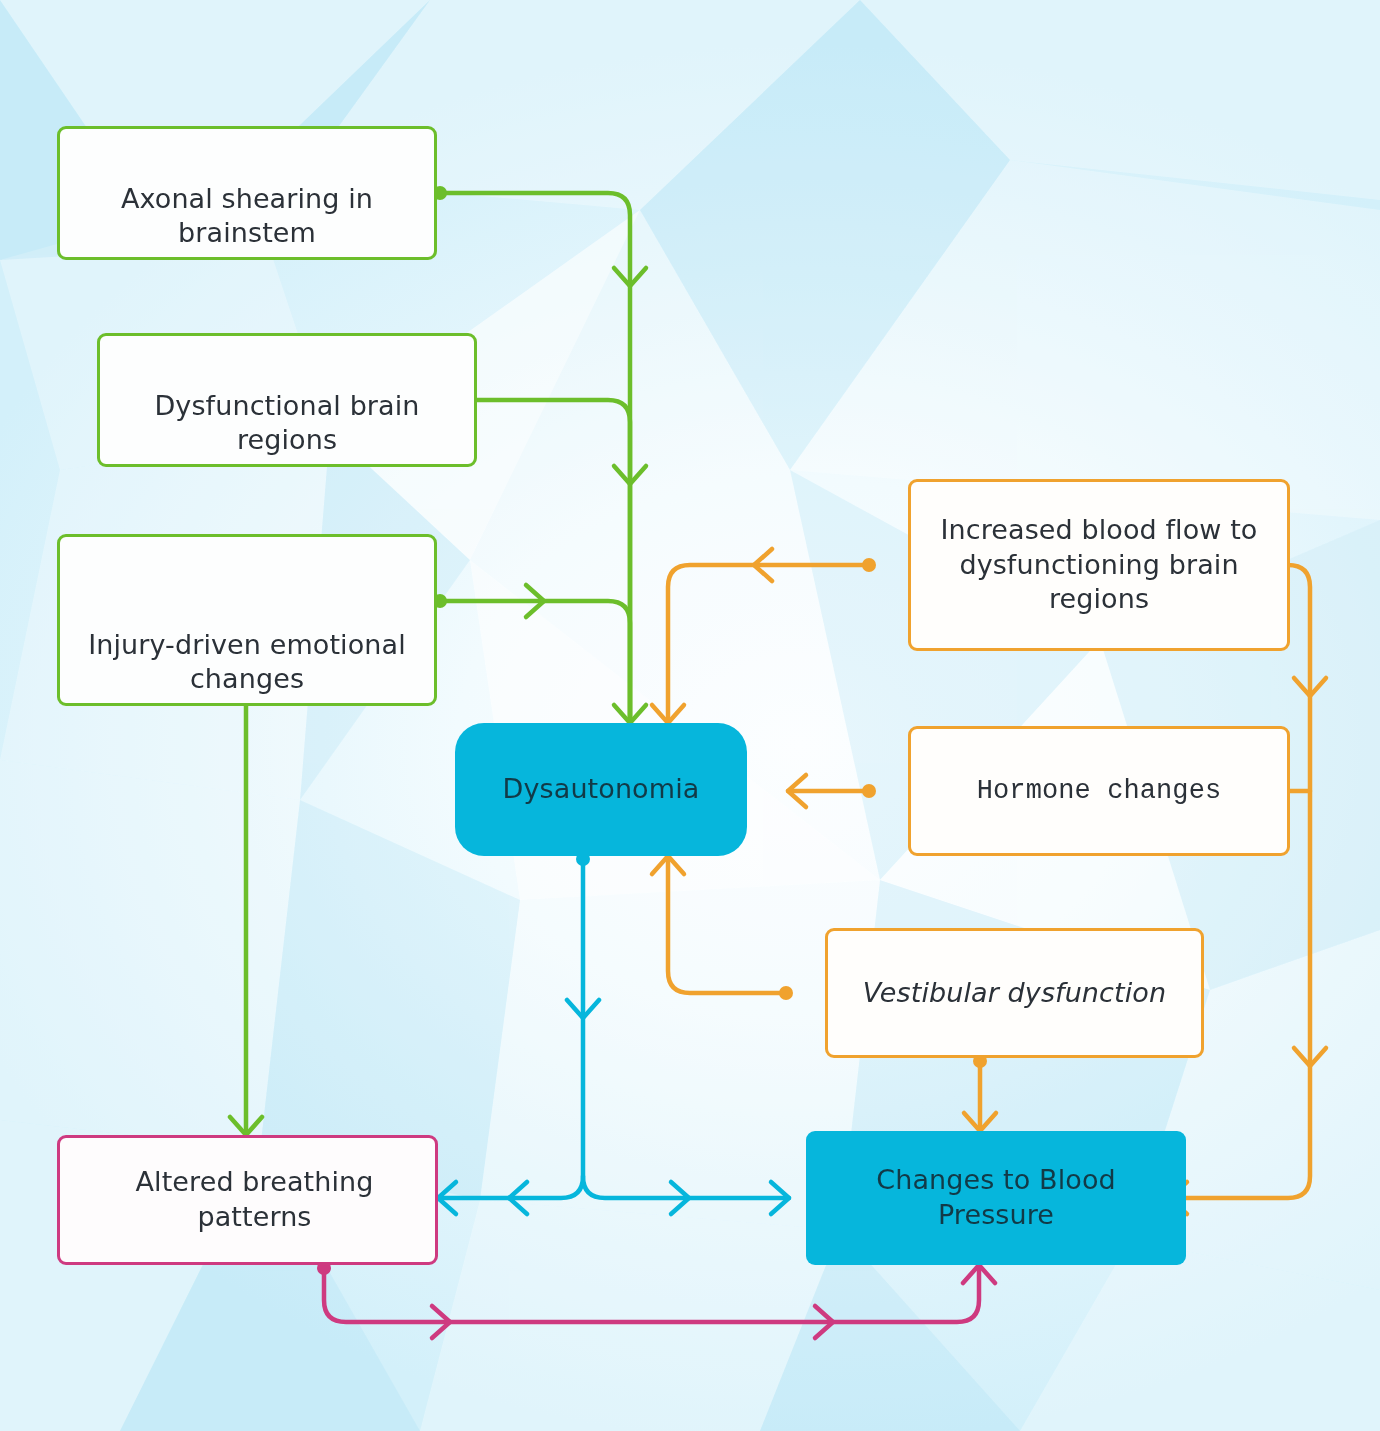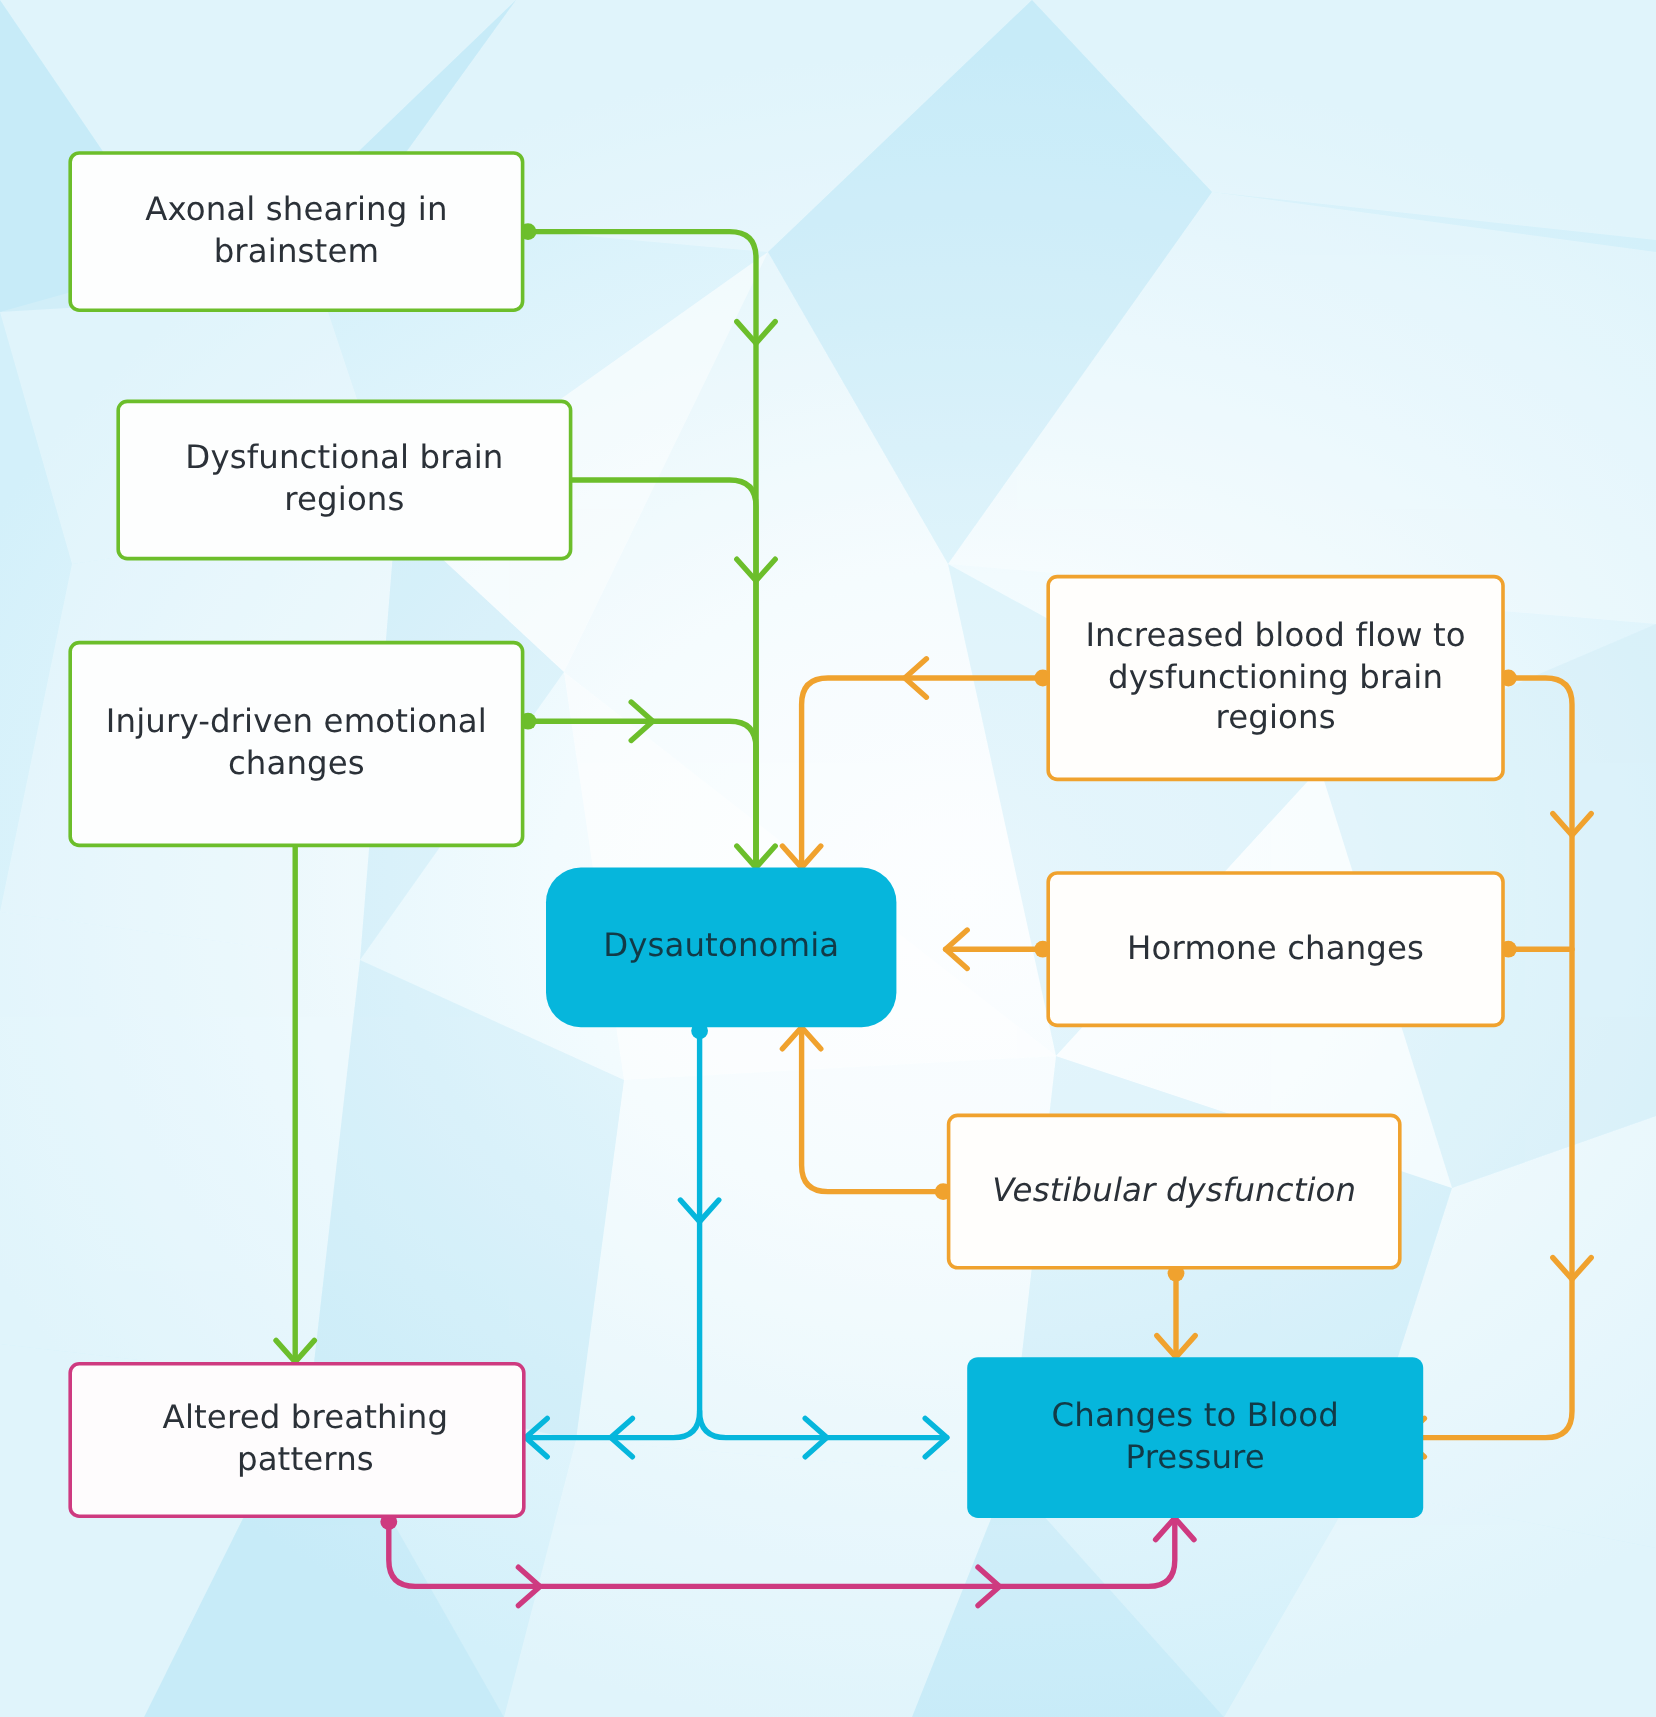--- a/index.html
+++ b/index.html
@@ -34,22 +34,22 @@
     font-size:27px;
     line-height:1.28;
     color:#2b3138;
     letter-spacing:.1px;
     padding:6px 14px;
   }
   .node.plain{
     background:#fdfefe;
     border:3px solid #7ac143;
   }
-  .node.green{ border-color:#6cbe2b; }
-  .node.orange{ border-color:#f0a22e; background:#fffefc; }
+  .node.green{ border-color:#6cbe2b;align-items:flex-end; }
+  .node.orange{ border-color:#f0a22e; background:#fffefc;margin-left:36px; }
   .node.pink{ border-color:#ce3a80; background:#fefcfd; }
   .node.filled{
     background:#06b6dc;
     border:none;
     color:#123a47;
   }
 </style>
 </head>
 <body>
 
@@ -194,21 +194,21 @@
   </div>
 
   <div class="node filled" style="left:455px;top:723px;width:292px;height:133px;border-radius:29px;">
     <span>Dysautonomia</span>
   </div>
 
   <div class="node plain orange" style="left:872px;top:479px;width:382px;height:172px;">
     <span>Increased blood flow to dysfunctioning brain regions</span>
   </div>
 
-  <div class="node plain orange" style="left:872px;top:726px;width:382px;height:130px;">
+  <div class="node plain orange" style="left:872px;top:726px;width:382px;height:130px;font-family:Liberation Mono, monospace;">
     <span>Hormone changes</span>
   </div>
 
   <div class="node plain orange" style="left:789px;top:928px;width:379px;height:130px;font-style:italic;">
     <span>Vestibular dysfunction</span>
   </div>
 
   <div class="node plain pink" style="left:57px;top:1135px;width:381px;height:130px;padding-left:28px;">
     <span>Altered breathing patterns</span>
   </div>

